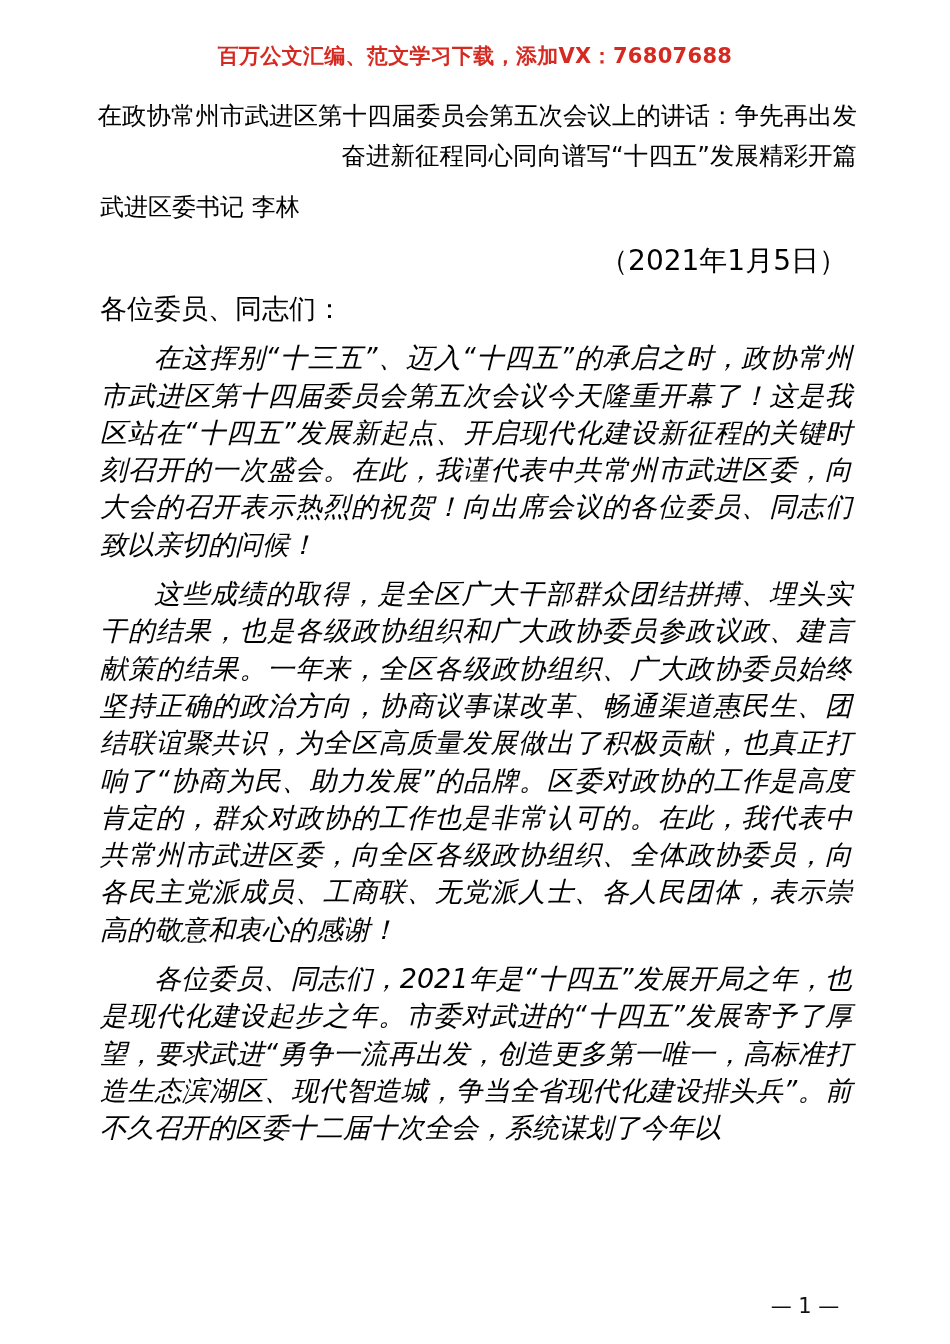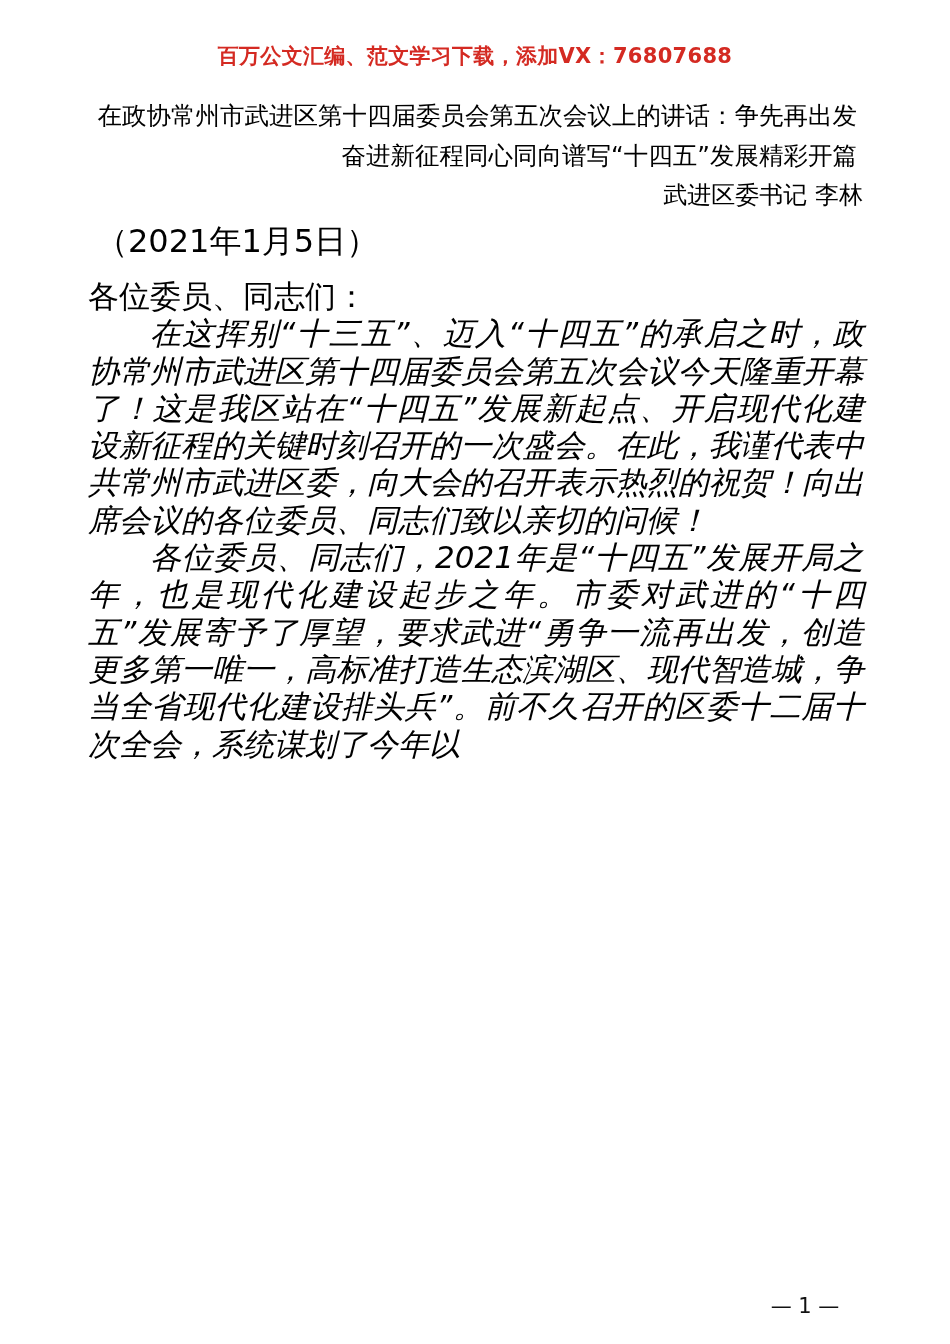--- a/index.html
+++ b/index.html
@@ -51,41 +51,41 @@
     line-height: 40px;
     font-weight: normal;
     color: #000;
     text-align: right;
     margin: 0;
     padding: 0 6px;
   }
   .doc-author {
     font-size: 24px;
     line-height: 38px;
-    text-align: right;
-    margin: 0;
+    text-align: left;
+    margin: 12px;
   }
   .doc-date {
-    font-size: 32px;
+    font-size: 28px;
     line-height: 38px;
-    text-align: left;
-    margin: 8px;
+    text-align: right;
+    margin: 16px;
   }
 
   
   .body-block {
     position: absolute;
     top: 278px;
     left: 88px;
     width: 776px;
   }
   .para {
-    font-size: 31px;
+    font-size: 27px;
     line-height: 37.3px;
-    margin: 0;
+    margin: 12px;
     text-align: justify;
     text-justify: inter-ideograph;
     text-align-last: left;
     letter-spacing: 0px;
     word-break: break-all;
   }
   .para.indent {
     text-indent: 2em;
     font-style: italic;
   }
@@ -118,20 +118,21 @@
 
   <div class="title-block">
     <h1 class="doc-title">在政协常州市武进区第十四届委员会第五次会议上的讲话：争先再出发奋进新征程同心同向谱写“十四五”发展精彩开篇</h1>
     <div class="doc-author">武进区委书记  李林</div>
     <div class="doc-date">（2021年1月5日）</div>
   </div>
 
   <div class="body-block">
     <p class="para salutation">各位委员、同志们：</p>
     <p class="para indent">在这挥别“十三五”、迈入“十四五”的承启之时，政协常州市武进区第十四届委员会第五次会议今天隆重开幕了！这是我区站在“十四五”发展新起点、开启现代化建设新征程的关键时刻召开的一次盛会。在此，我谨代表中共常州市武进区委，向大会的召开表示热烈的祝贺！向出席会议的各位委员、同志们致以亲切的问候！</p>
+    <p class="para indent">这些成绩的取得，是全区广大干部群众团结拼搏、埋头实干的结果，也是各级政协组织和广大政协委员参政议政、建言献策的结果。一年来，全区各级政协组织、广大政协委员始终坚持正确的政治方向，协商议事谋改革、畅通渠道惠民生、团结联谊聚共识，为全区高质量发展做出了积极贡献，也真正打响了“协商为民、助力发展”的品牌。区委对政协的工作是高度肯定的，群众对政协的工作也是非常认可的。在此，我代表中共常州市武进区委，向全区各级政协组织、全体政协委员，向各民主党派成员、工商联、无党派人士、各人民团体，表示崇高的敬意和衷心的感谢！</p>
     <p class="para indent">各位委员、同志们，2021年是“十四五”发展开局之年，也是现代化建设起步之年。市委对武进的“十四五”发展寄予了厚望，要求武进“勇争一流再出发，创造更多第一唯一，高标准打造生态滨湖区、现代智造城，争当全省现代化建设排头兵”。前不久召开的区委十二届十次全会，系统谋划了今年以</p>
   </div>
 
   <div class="page-number">
     <span class="page-number-inner">— 1 —</span>
   </div>
 
 </div>
 
 </body></html>

